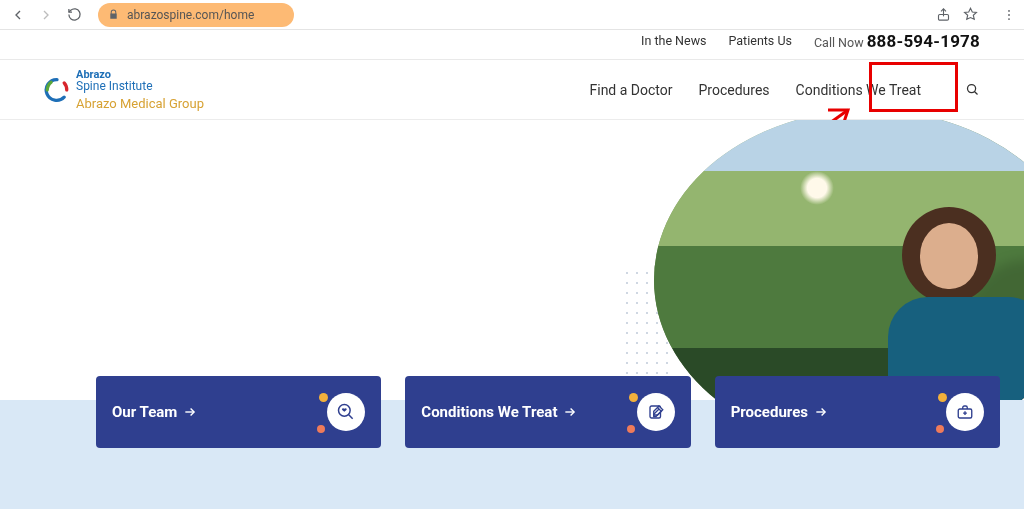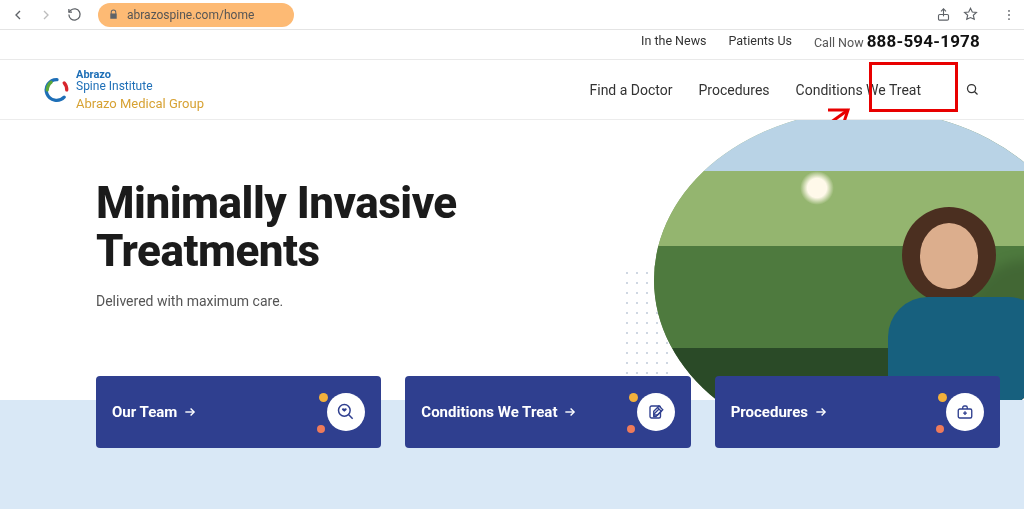--- a/index.html
+++ b/index.html
@@ -145,27 +145,20 @@
 </div>
 
 <div class="highlight-box" style="left:869px;top:62px;width:89px;height:50px"></div>
 
 <svg class="arrow" style="left:670px;top:100px" width="200" height="140">
   <line x1="8" y1="132" x2="178" y2="10" stroke="#e80000" stroke-width="3"></line>
   <polyline points="158,10 178,10 172,28" fill="none" stroke="#e80000" stroke-width="3"></polyline>
 </svg>
 
 <div class="hero">
-  <div class="content">
-    <h1>
-      <span>Minimally Invasive</span><br>
-      <span>Treatments</span>
-    </h1>
-    <p class="sub">Delivered with maximum care.</p>
-  </div>
   <div class="dots"></div>
   <div class="imgwrap">
     <div class="blob">
       <div class="trees"></div>
       <div class="sun"></div>
       <div class="shadow2"></div>
       <div class="woman">
         <div class="hair"></div>
         <div class="head"></div>
         <div class="torso"></div>

